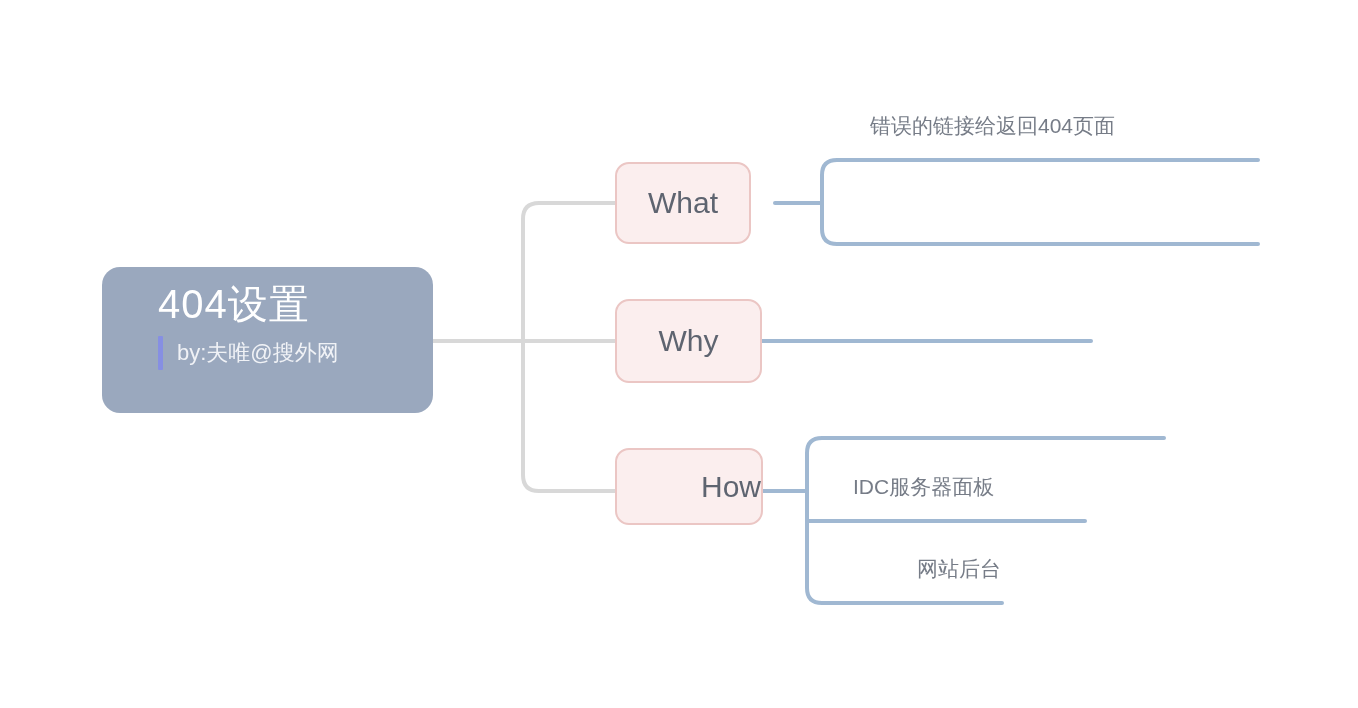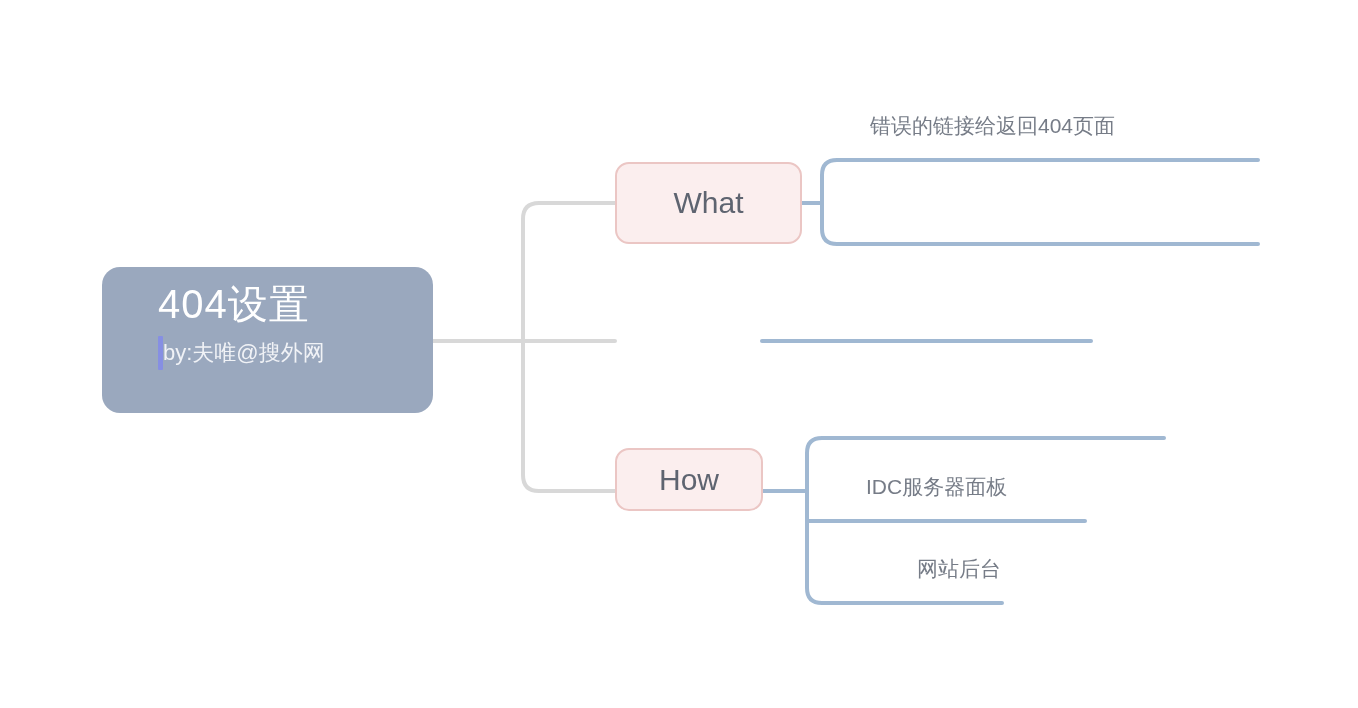--- a/index.html
+++ b/index.html
@@ -58,20 +58,21 @@
     font-size: 40px;
     line-height: 46px;
     color: var(--root-text);
     letter-spacing: 1px;
     white-space: nowrap;
   }
   .root-byline {
     margin-top: 9px;
     display: flex;
     align-items: center;
+    gap: 14px;
   }
   .byline-bar {
     width: 5px;
     height: 34px;
     background: var(--accent-bar);
     border-radius: 1px;
     flex: 0 0 auto;
   }
   .byline-text {
     font-size: 22px;
@@ -84,37 +85,37 @@
     display: flex;
     align-items: center;
     justify-content: center;
     background: var(--topic-fill);
     border: 2px solid var(--topic-border);
     border-radius: 14px;
     font-size: 30px;
     color: var(--topic-text);
     white-space: nowrap;
   }
-  .topic-what { left: 615px; top: 162px; width: 187px; height: 82px; }
+  .topic-what { left: 615px; top: 162px; width: 136px; height: 82px; }
   .topic-why  { left: 615px; top: 299px; width: 147px; height: 84px; }
-  .topic-how  { left: 615px; top: 448px; width: 148px; height: 63px; }
+  .topic-how  { left: 615px; top: 448px; width: 148px; height: 77px; justify-content: flex-end; }
 
   .leaf {
     position: absolute;
     font-size: 21px;
     line-height: 40px;
     height: 40px;
     color: var(--leaf-text);
     white-space: nowrap;
   }
   .leaf-w1 { left: 870px; top: 106px; }
   .leaf-w2 { left: 870px; top: 190px; }
   .leaf-y1 { left: 863px; top: 287px; }
   .leaf-h1 { left: 865px; top: 384px; }
-  .leaf-h2 { left: 853px; top: 467px; margin-left: 13px; }
+  .leaf-h2 { left: 853px; top: 467px; }
   .leaf-h3 { left: 917px; top: 549px; }
 </style>
 </head>
 <body>
 
 <div class="canvas">
 
   <svg class="connector-layer" viewBox="0 0 1358 708" xmlns="http://www.w3.org/2000/svg">
 
     <path class="line-gray" d="M433 341 H615"></path>
@@ -134,20 +135,23 @@
     <div class="root-title">404设置</div>
     <div class="root-byline">
       <span class="byline-bar"></span>
       <span class="byline-text">by:夫唯@搜外网</span>
     </div>
   </div>
 
   <div class="topic topic-what">
     <span>What</span>
   </div>
+  <div class="topic topic-why">
+    <span>Why</span>
+  </div>
   <div class="topic topic-how">
     <span>How</span>
   </div>
 
   <div class="leaf leaf-w1">错误的链接给返回404页面</div>
   <div class="leaf leaf-h2">IDC服务器面板</div>
   <div class="leaf leaf-h3">网站后台</div>
 
 </div>
 

